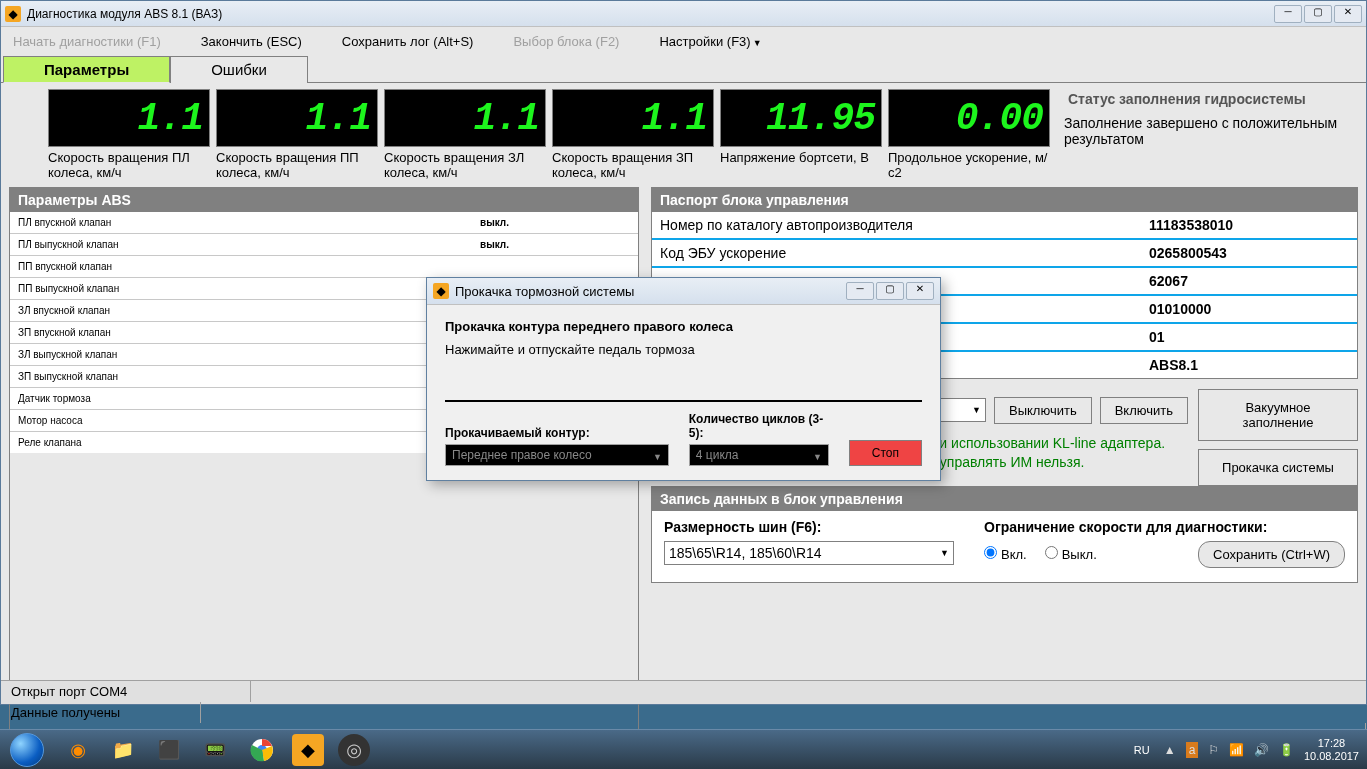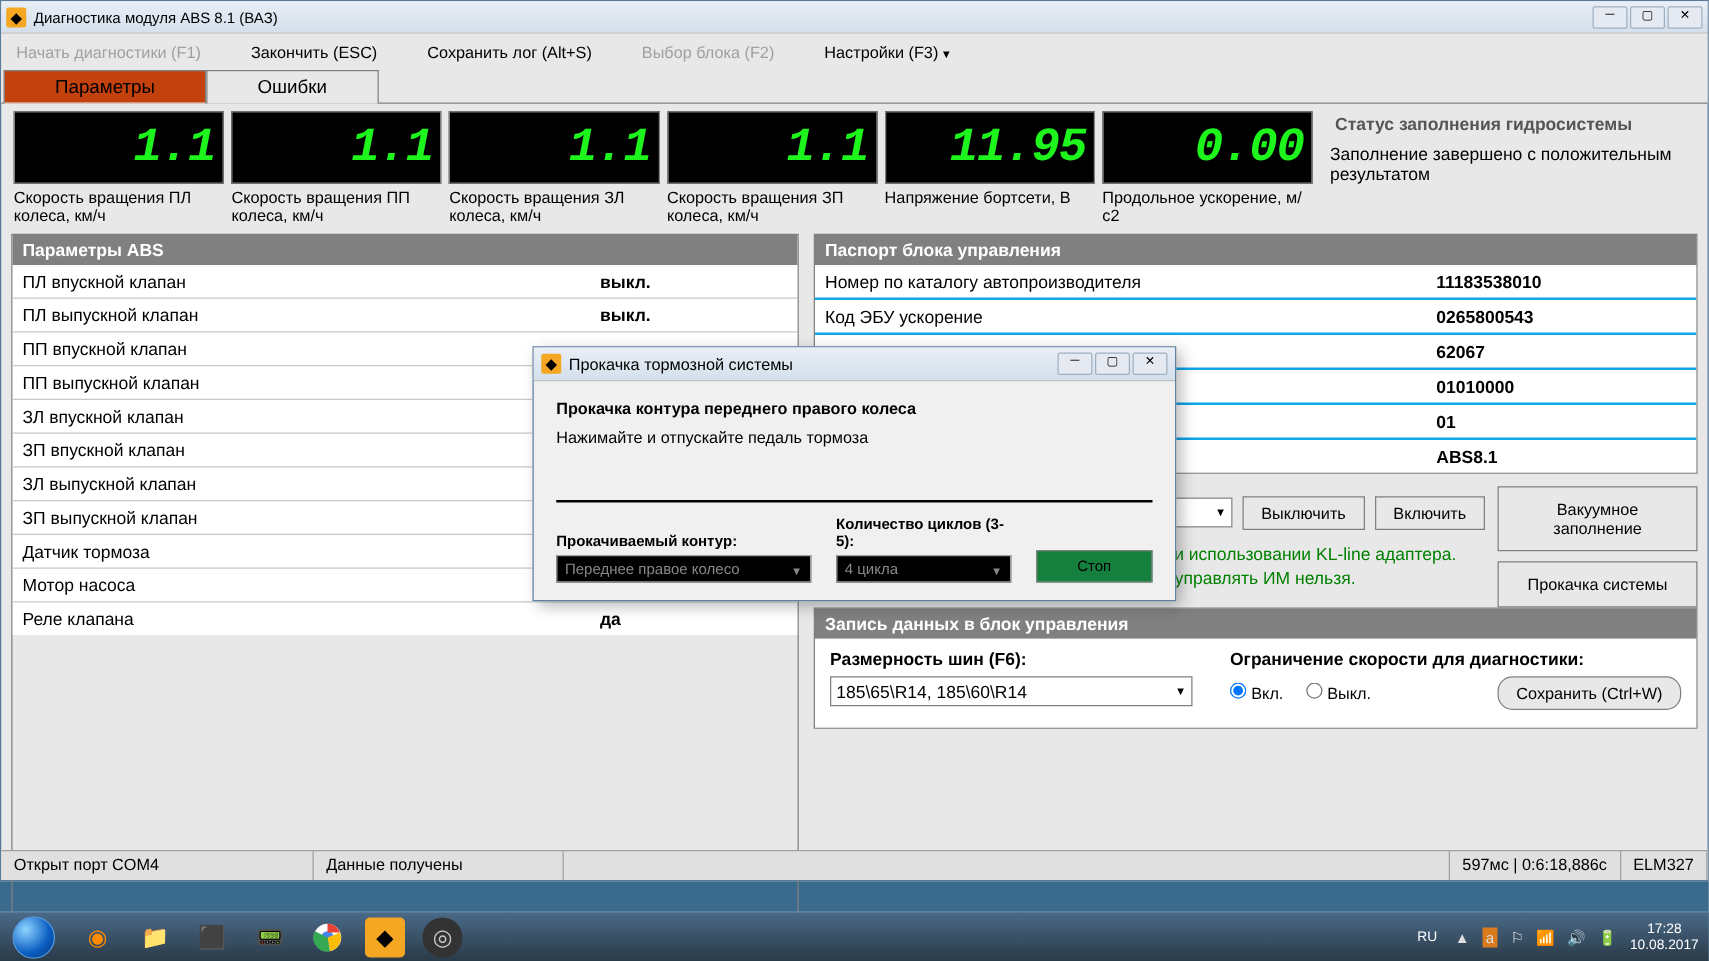--- a/index.html
+++ b/index.html
@@ -11,34 +11,34 @@
 .titlebar-text { font-size: 12px; color: #000; flex: 1; }
 .titlebar-btns { display: flex; gap: 2px; }
 .tb-btn { width: 28px; height: 18px; border: 1px solid #a0b0c0; background: #e5eaf2; font-size: 10px; text-align: center; border-radius: 2px; }
 
 .menubar { height: 28px; display: flex; align-items: center; padding: 4px 12px; gap: 40px; font-size: 13px; background: #e8e8e8; }
 .menubar span.disabled { color: #a0a0a0; }
 .menu-caret { font-size: 9px; margin-left: 2px; }
 
 .tabbar { display: flex; border-bottom: 1px solid #808080; padding-left: 2px; background: #e8e8e8; }
 .tab { padding: 4px 40px; font-size: 15px; border: 1px solid #808080; border-bottom: none; background: #e8e8e8; position: relative; top: 1px; }
-.tab.active { background: #c2410c; font-weight: normal; border-bottom: 1px solid #e8e8e8; }
+.tab.active { background: #bef264; font-weight: bold; border-bottom: 1px solid #e8e8e8; }
 
 .content { display: flex; gap: 12px; padding: 6px 8px; height: calc(100% - 82px); }
 .left-col { flex: 0 0 630px; display: flex; flex-direction: column; }
 .right-col { flex: 1; display: flex; flex-direction: column; }
 .lcd-box { flex: 1; }
 .lcd { background: #000; height: 58px; border: 1px solid #808080; display: flex; align-items: center; justify-content: flex-end; padding-right: 6px; font-family: 'Courier New', monospace; font-size: 38px; font-style: italic; color: #1df51d; font-weight: bold; letter-spacing: -1px; }
 .lcd-label { font-size: 13px; margin-top: 4px; line-height: 1.15; }
 
 .panel { border: 1px solid #808080; margin-bottom: 10px; }
 .panel-head { background: #808080; color: #fff; font-weight: bold; padding: 4px 8px; font-size: 14px; }
 .panel-body { background: #fff; }
 
-.param-row { display: flex; padding: 5px 8px; border-bottom: 1px solid #c8c8c8; font-size: 14px; justify-content: flex-end; }
+.param-row { display: flex; padding: 5px 8px; border-bottom: 1px solid #c8c8c8; font-size: 10px; justify-content: flex-end; }
 .param-row:last-child { border-bottom: none; }
 .param-name { flex: 1; }
 .param-val { flex: 0 0 150px; font-weight: bold; }
 
 .pass-row { display: flex; padding: 5px 8px; border-bottom: 2px solid #0ea5e9; font-size: 14px; }
 .pass-row:last-child { border-bottom: none; }
 .pass-name { flex: 1; }
 .pass-val { flex: 0 0 200px; font-weight: bold; }
 .status-head { font-size: 14px; font-weight: bold; padding: 2px 4px; color:#555; }
 
@@ -60,23 +60,23 @@
 .modal { position: absolute; left: 426px; top: 277px; width: 515px; background: #f0f0f0; border: 1px solid #6080a0; box-shadow: 4px 4px 12px rgba(0,0,0,0.3); }
 .modal-title { background: linear-gradient(#e8eef5, #d5e0ed); padding: 4px 6px; display: flex; align-items: center; font-size: 13px; border-bottom: 1px solid #c0c0c0; }
 .modal-body { padding: 14px 18px; }
 .modal-h { font-weight: bold; font-size: 13px; margin-bottom: 8px; }
 .modal-p { font-size: 13px; margin-bottom: 43px; }
 .modal-hr { border-top: 2px solid #000; margin-bottom: 10px; }
 .modal-row { display: flex; gap: 20px; align-items: flex-end; }
 .modal-field { flex: 1; }
 .modal-field-label { font-size: 12px; font-weight: bold; margin-bottom: 4px; }
 .modal-select { border: 1px solid #a0a0a0; background: #000000; padding: 3px 6px; font-size: 12px; color: #888; display: flex; justify-content: space-between; align-items: flex-end; }
-.modal-btn { border: 1px solid #808080; background: #15803d; padding: 5px 32px; font-size: 12px; }
-
-.statusbar { position: absolute; left: 0; bottom: 0; width: 100%; height: 24px; background: #e0e0e0; border-top: 1px solid #a0a0a0; display: flex; font-size: 13px; }
+.modal-btn { border: 1px solid #808080; background: #ef4444; padding: 5px 22px; font-size: 12px; }
+
+.statusbar { position: absolute; left: 0; bottom: 0; width: 100%; height: 24px; background: #e0e0e0; border-top: 1px solid #a0a0a0; display: flex; font-size: 13px; flex-direction: column; }
 .sb-cell { border-right: 1px solid #a0a0a0; padding: 3px 10px; }
 .sb-spacer { flex: 1; border-right: 1px solid #a0a0a0; }
 
 .taskbar { position: absolute; left: 0; bottom: 0; width: 1367px; height: 40px; background: linear-gradient(#4a6a88, #2a3a48); border-top: 1px solid #6a8aa8; display: flex; align-items: center; }
 .start-btn { width: 54px; height: 40px; display: flex; align-items: center; justify-content: center; }
 .start-orb { width: 34px; height: 34px; border-radius: 50%; background: radial-gradient(circle at 30% 30%, #8fd4ff, #0a5dc2 60%, #033a7d); border: 1px solid #5599dd; position:relative; }
 .tb-icons { display: flex; gap: 14px; align-items: center; padding-left: 8px; }
 .tb-icon { width: 32px; height: 32px; border-radius: 2px; display: flex; align-items: center; justify-content: center; font-size: 18px; }
 .tb-right { margin-left: auto; display: flex; align-items: center; gap: 10px; padding-right: 8px; color: #fff; font-size: 11px; }
 .tray-icon { font-size: 12px; color: #ddd; }
@@ -109,21 +109,21 @@
     <span>Сохранить лог (Alt+S)</span>
     <span class="disabled">Выбор блока (F2)</span>
     <span><span>Настройки (F3)</span><span class="menu-caret">▼</span></span>
   </div>
 
   <div class="tabbar">
     <div class="tab active">Параметры</div>
     <div class="tab">Ошибки</div>
   </div>
 
-  <div style="padding:6px 10px 0 10px;">
+  <div style="padding:6px 10px 0 10px;margin-left:37px;">
     <div class="lcds-full">
       <div class="lcd-box">
           <div class="lcd">1.1</div>
           <div class="lcd-label">Скорость вращения ПЛ колеса, км/ч</div>
         </div>
       <div class="lcd-box">
           <div class="lcd">1.1</div>
           <div class="lcd-label">Скорость вращения ПП колеса, км/ч</div>
         </div>
       <div class="lcd-box">

